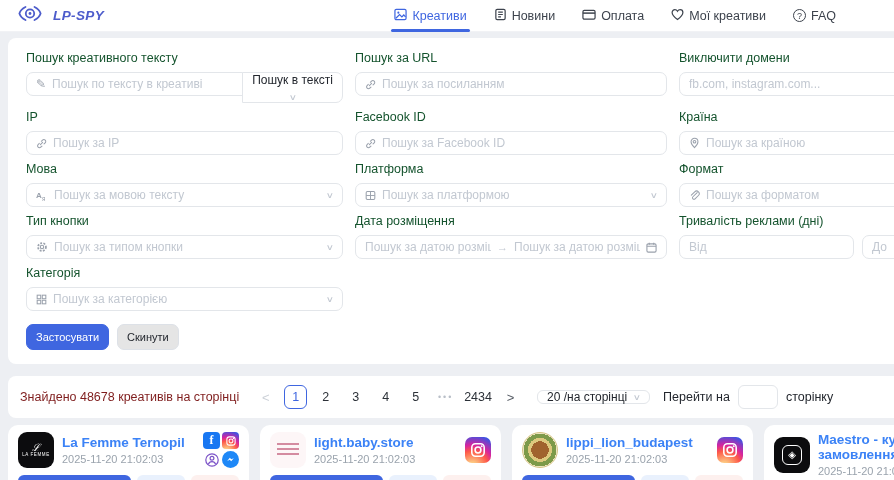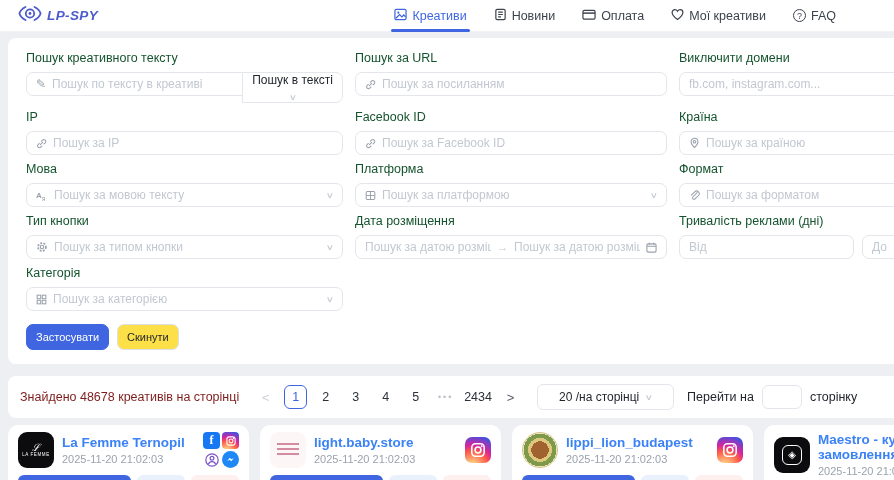--- a/index.html
+++ b/index.html
@@ -1,21 +1,21 @@
 <!DOCTYPE html>
 <html><head>
 <meta charset="utf-8">
 <style>
   * { margin:0; padding:0; box-sizing:border-box; }
   html,body { width:894px; height:480px; overflow:hidden; }
   body { background:#edeff3; font-family:"Liberation Sans", sans-serif; color:#24292f; }
 
   
   .header { height:32px; background:#fff; display:flex; align-items:center; padding:0 18px; border-bottom:1px solid #f1f2f5; }
-  .logo { display:flex; align-items:center; gap:5px; }
+  .logo { display:flex; align-items:center; gap:11px; }
   .logo-text { font-size:13.5px; font-weight:bold; font-style:italic; letter-spacing:.4px; color:#4d5ccb; }
   .nav { margin-left:auto; display:flex; gap:27px; align-items:center; height:32px; padding-right:40px; }
   .nav-item { display:flex; align-items:center; gap:5px; font-size:12.5px; color:#3d434d; height:100%; position:relative; cursor:pointer; }
   .nav-item svg, .nav-item .q { flex:0 0 auto; }
   .nav-item.active { color:#3f66e0; }
   .nav-item.active::after { content:""; position:absolute; left:-3px; right:-3px; bottom:0; height:3px; border-radius:2px; background:#3f66e0; }
   .q { width:13px; height:13px; border:1.2px solid currentColor; border-radius:50%; font-size:9px; display:flex; align-items:center; justify-content:center; }
 
   
   .panel { background:#fff; border-radius:8px; margin:6px 0 0 8px; width:1000px; padding:13px 18px 14px; }
@@ -30,31 +30,31 @@
   .group { display:flex; }
   .group .box { flex:1; border-radius:7px 0 0 7px; }
   .addon { border:1px solid #e3e6ea; margin-left:-1px; border-radius:0 7px 7px 0; display:flex; align-items:center; gap:6px; padding:0 9px; font-size:12px; font-weight:500; color:#23272e; background:#fff; cursor:pointer;flex-direction:column; }
   .range .arrow { color:#c2c8d1; font-size:11px; }
   .dur { display:flex; gap:8px; }
   .dur .box:first-child { flex:0 0 152px; }
   .dur .box:last-child { flex:1; }
   .btn-row { margin-top:13px; display:flex; gap:8px; }
   .btn { border-radius:7px; font-size:11px; padding:6px 9px; cursor:pointer; font-family:inherit; }
   .btn-primary { background:#3f66e0; border:1px solid #3f66e0; color:#fff; }
-  .btn-ghost { background:#fde047; border:1px solid #dde1e7; color:#23272e; }
+  .btn-ghost { background:#e5e5e5; border:1px solid #dde1e7; color:#23272e; }
 
   
   .pagebar { background:#fff; border-radius:8px; margin:12px 0 0 8px; width:1000px; height:42px; display:flex; align-items:center; gap:7px; padding:0 12px; }
   .summary { font-size:12.5px; font-weight:500; color:#7f1d1d; margin-right:8px; }
   .pg { min-width:23px; height:24px; display:flex; align-items:center; justify-content:center; font-size:12.5px; color:#2c3138; border-radius:6px; cursor:pointer; }
   .pg.active { border:1px solid #3f66e0; color:#3f66e0; }
   .pg.prev { color:#ccd1d8; font-size:13px; }
   .pg.next { color:#555b64; font-size:13px; }
   .dots { color:#b9bfc8; font-size:9px; letter-spacing:2px; }
-  .per-page { border:1px solid #e3e6ea; border-radius:6px; height:26px; display:flex; align-items:center; gap:7px; padding:0 21px; font-size:12px; color:#23272e; margin-left:8px; cursor:pointer; }
+  .per-page { border:1px solid #e3e6ea; border-radius:6px; height:14px; display:flex; align-items:center; gap:7px; padding:0 9px; font-size:12px; color:#23272e; margin-left:8px; cursor:pointer; }
   .goto { display:flex; align-items:center; gap:8px; font-size:12.5px; color:#23272e; margin-left:6px; }
   .goto input { width:40px; height:24px; border:1px solid #e3e6ea; border-radius:6px; outline:none; font-family:inherit; font-size:12px; padding:0 5px; }
 
   
   .cards { display:flex; gap:11px; margin:7px 0 0 8px; }
   .card { flex:0 0 241px; background:#fff; border-radius:10px; padding:7px 10px; height:90px; }
   .card-head { display:flex; align-items:center; gap:8px; }
   .avatar { width:36px; height:36px; border-radius:9px; flex:0 0 auto; display:flex; align-items:center; justify-content:center; overflow:hidden; }
   .av-1 { background:#0c0c0e; flex-direction:column; color:#fff; }
   .av-1 .script { font-family:"Liberation Serif",serif; font-style:italic; font-size:10px; line-height:9px; }

